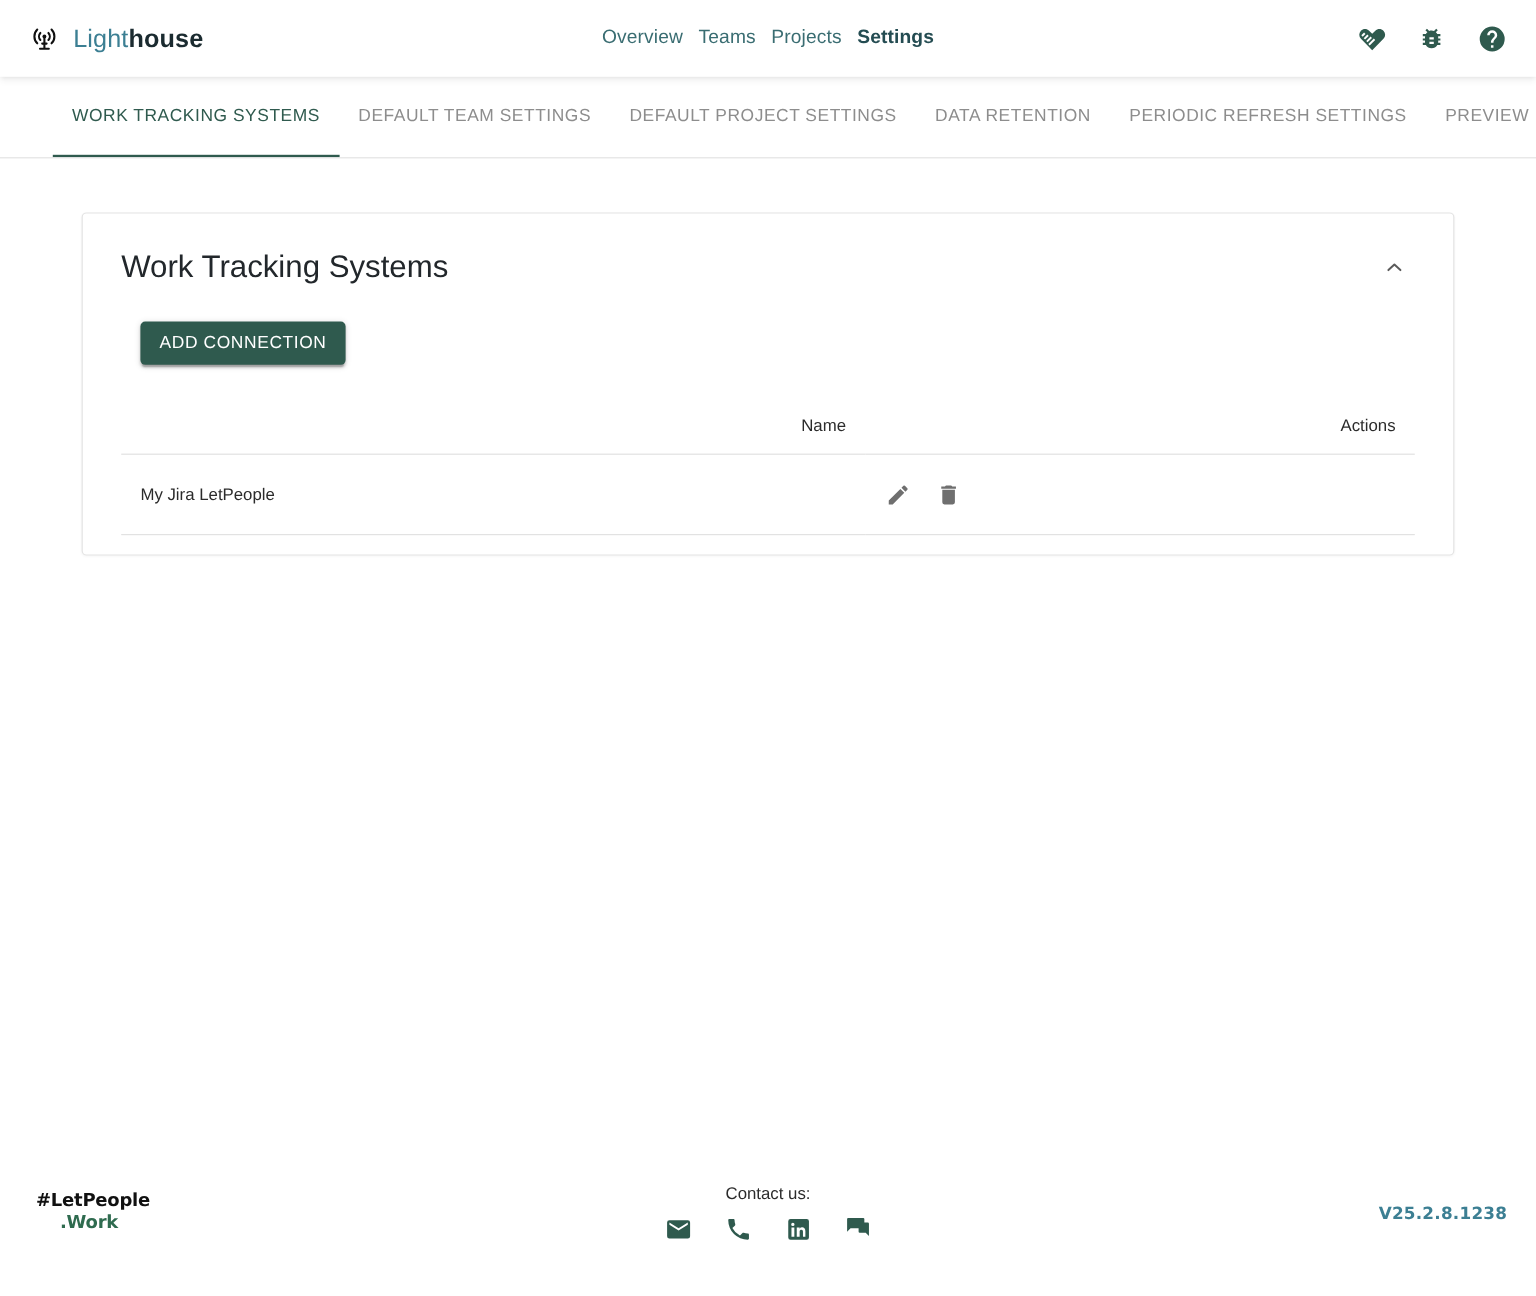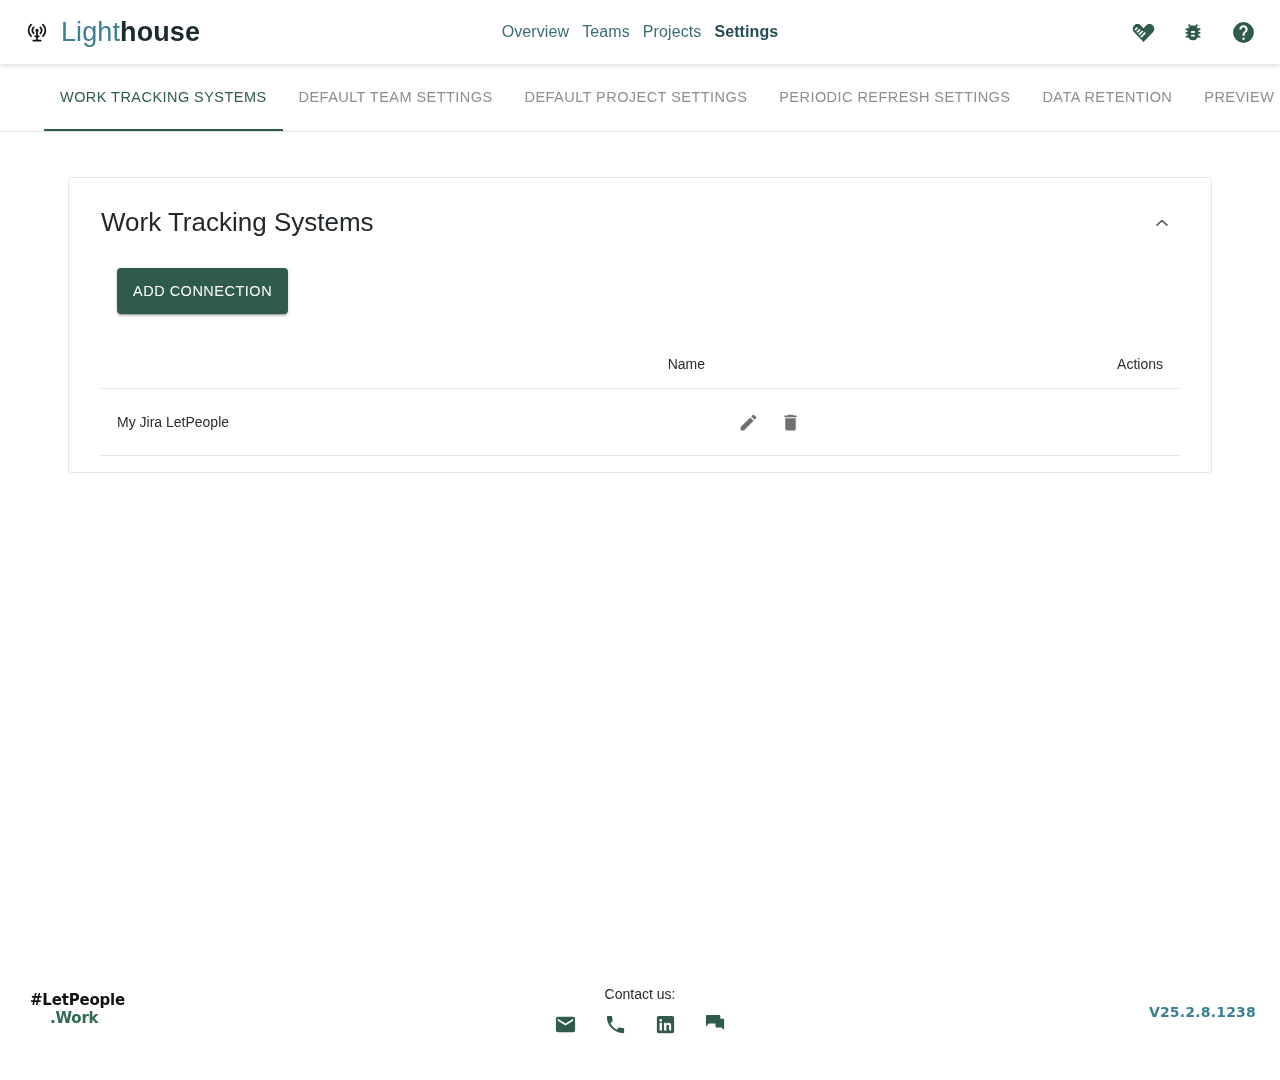--- a/index.html
+++ b/index.html
@@ -21,21 +21,21 @@
     display: flex; align-items: center;
     z-index: 10;
   }
   .brand {
     position: absolute; left: 24px; top: 0; height: 64px;
     display: flex; align-items: center; gap: 11px;
     text-decoration: none; cursor: pointer;
   }
   .brand-icon { width: 26px; height: 26px; display: block; }
   .brand-text {
-    font-size: 27px; letter-spacing: .1px; line-height: 1;
+    font-size: 21px; letter-spacing: .1px; line-height: 1;
     white-space: nowrap;
   }
   .brand-text .b-light { color: #3c7f93; font-weight: 400; }
   .brand-text .b-house { color: #1b2b30; font-weight: 700; }
 
   .mainnav {
     position: absolute; left: 0; right: 0; top: 0; height: 64px;
     display: flex; align-items: center; justify-content: center; gap: 13px;
   }
   .navlink {
@@ -99,21 +99,21 @@
   .collapse-btn {
     width: 34px; height: 34px; display: flex;
     align-items: center; justify-content: center;
     background: none; border: 0; cursor: pointer; color: #5b5b5b;
   }
 
   .card-body { padding: 0 16px 0 16px; }
 
   .btn-primary {
     display: inline-flex; align-items: center; justify-content: center;
-    height: 46px; padding: 0 16px;
+    height: 36px; padding: 0 16px;
     margin: 24px 0 0 16px;
     background: #2f5a4e; color: #fff;
     border: 0; border-radius: 4px;
     font-family: inherit; font-size: 14.5px; font-weight: 500;
     letter-spacing: .5px; text-transform: uppercase;
     cursor: pointer;
     box-shadow: 0 3px 1px -2px rgba(0,0,0,.2), 0 2px 2px 0 rgba(0,0,0,.14), 0 1px 5px 0 rgba(0,0,0,.12);
   }
 
   
@@ -214,22 +214,22 @@
         <path d="M12 2a10 10 0 1 0 0 20 10 10 0 0 0 0-20zm1 17h-2v-2h2v2zm2.1-7.8-.9.9c-.7.7-1.2 1.3-1.2 2.9h-2v-.5c0-1.1.5-2.1 1.2-2.8l1.2-1.3c.4-.3.6-.8.6-1.4a2 2 0 0 0-4 0H8a4 4 0 1 1 8 0c0 .9-.4 1.7-.9 2.2z"></path>
       </svg>
     </button>
   </div>
 </div>
 
 <div class="tabsbar">
   <button class="tab is-active">WORK TRACKING SYSTEMS</button>
   <button class="tab">DEFAULT TEAM SETTINGS</button>
   <button class="tab">DEFAULT PROJECT SETTINGS</button>
+  <button class="tab">DATA RETENTION</button>
   <button class="tab">PERIODIC REFRESH SETTINGS</button>
-  <button class="tab">DATA RETENTION</button>
   <button class="tab">PREVIEW</button>
 </div>
 
 <section class="card">
   <div class="card-head">
     <h2 class="card-title">Work Tracking Systems</h2>
     <button class="collapse-btn">
       <svg viewBox="0 0 24 24" width="20" height="20" fill="none" stroke="currentColor" stroke-width="2" stroke-linecap="round" stroke-linejoin="round">
         <polyline points="6 14.5 12 9 18 14.5"></polyline>
       </svg>

